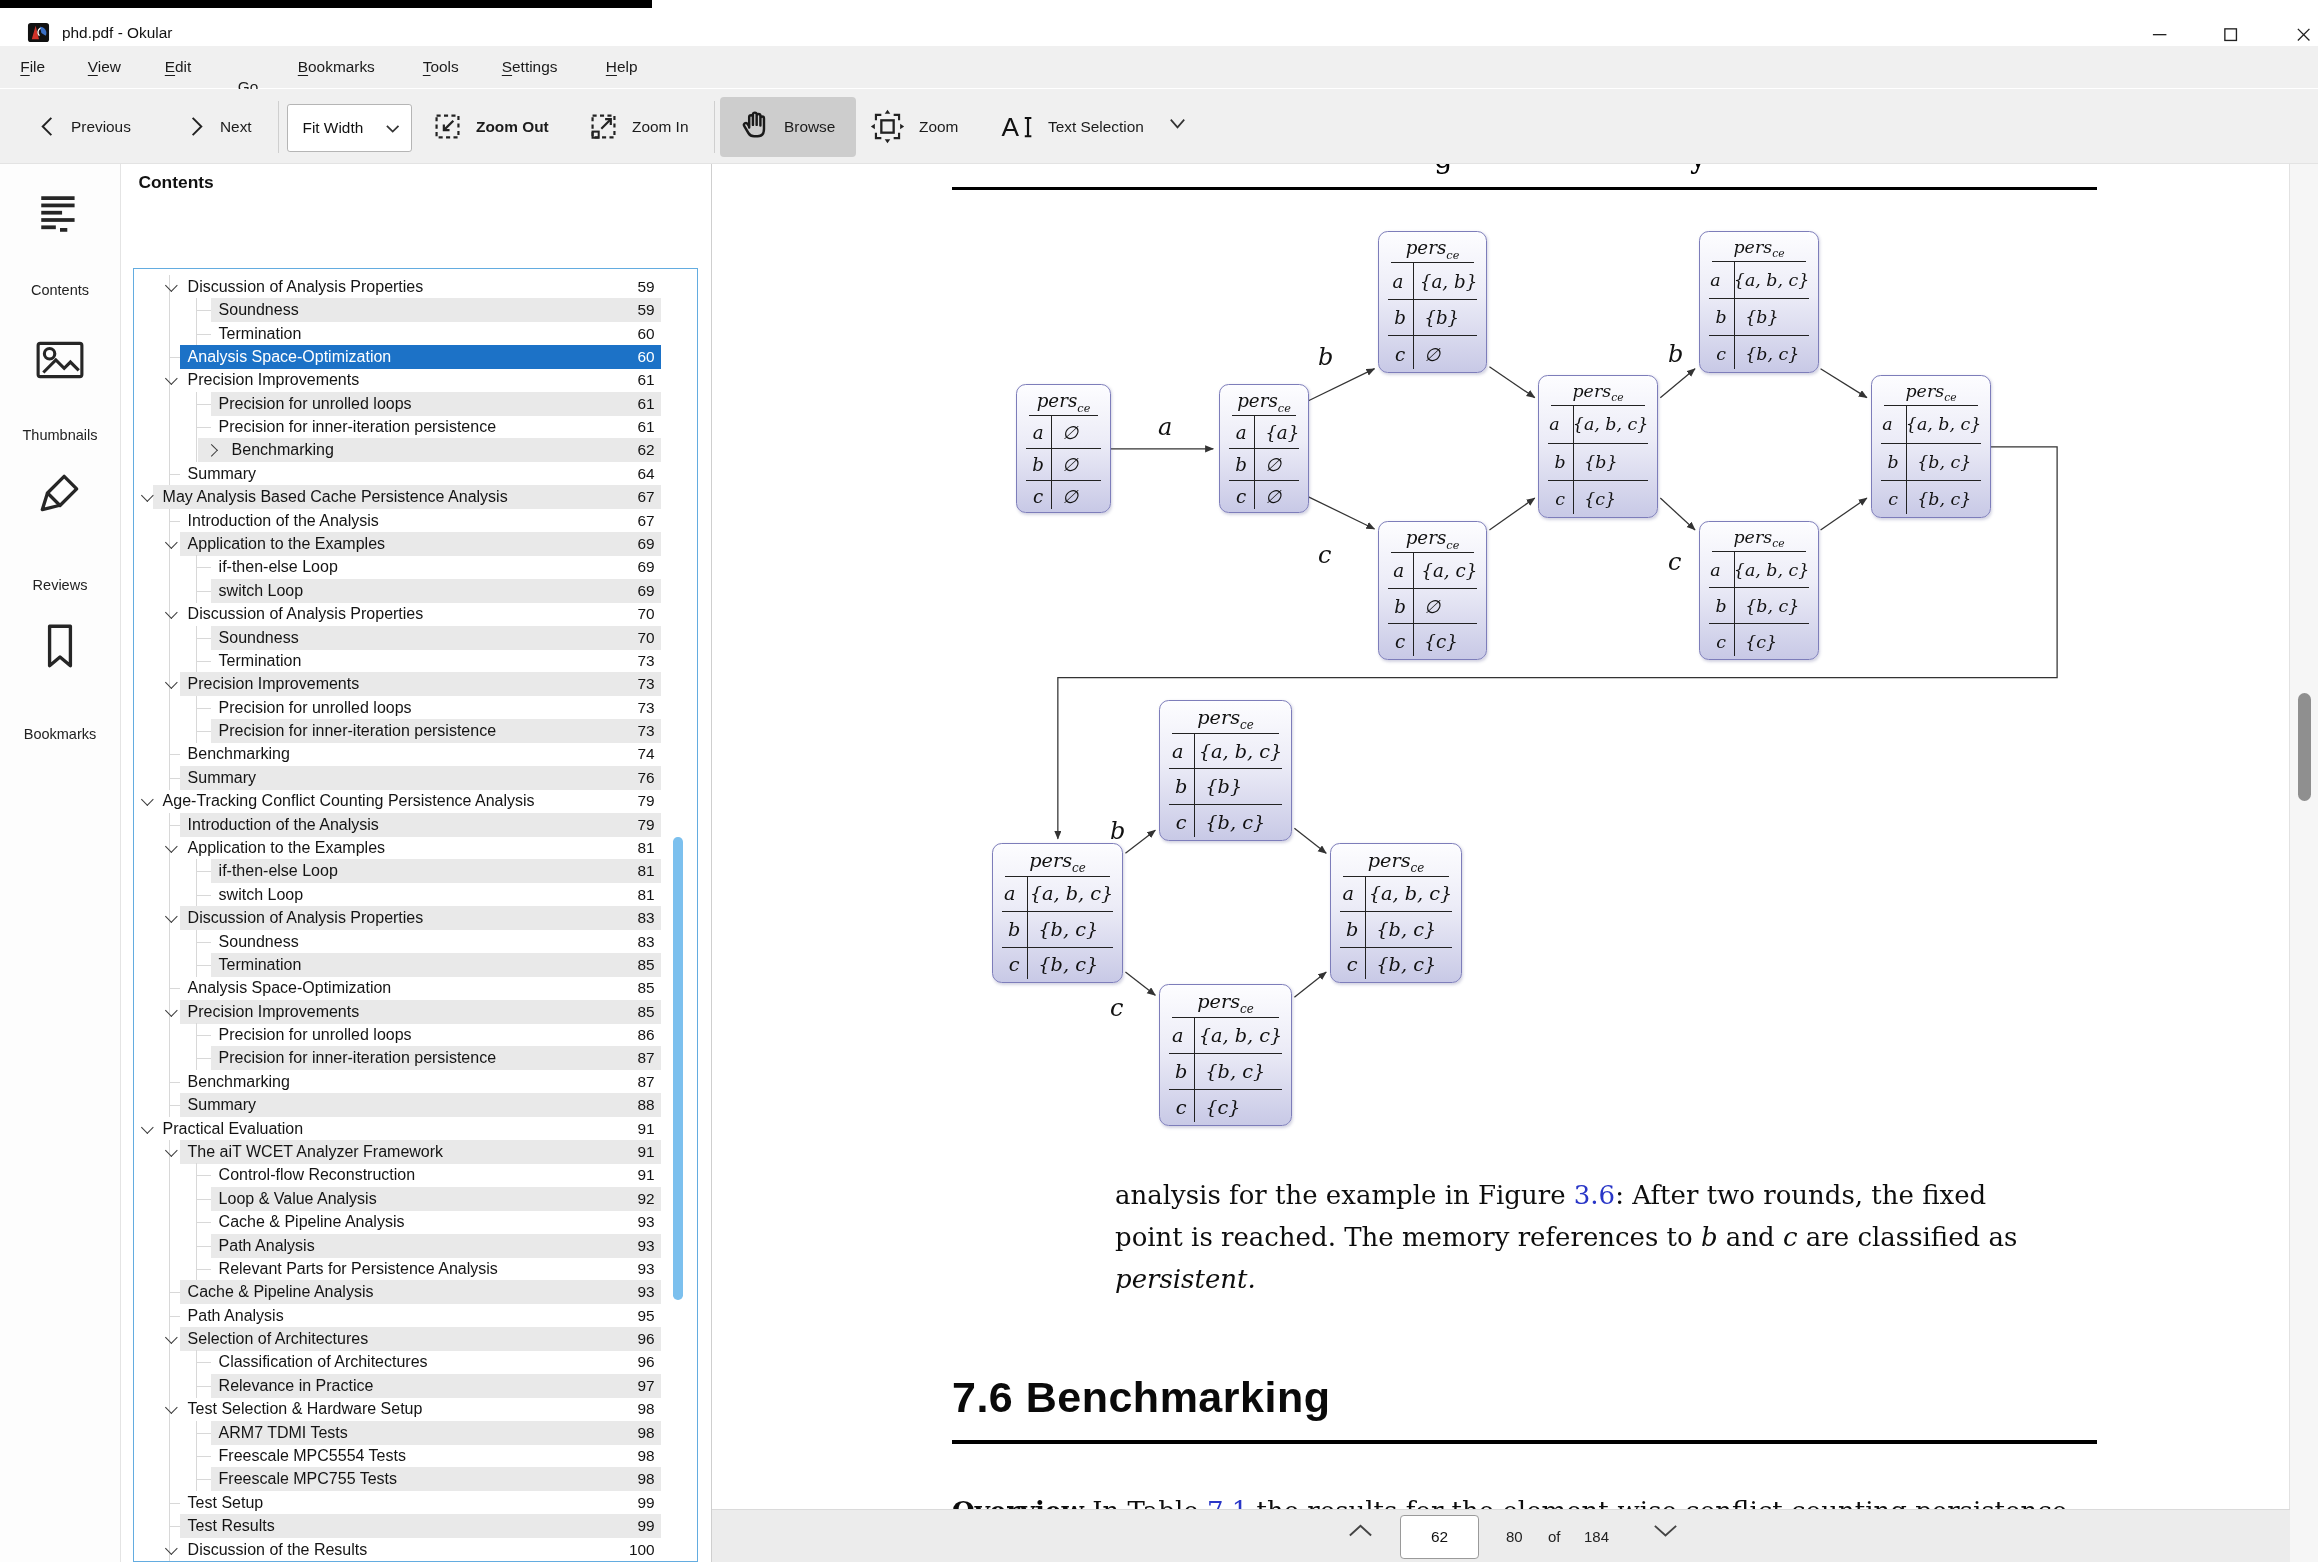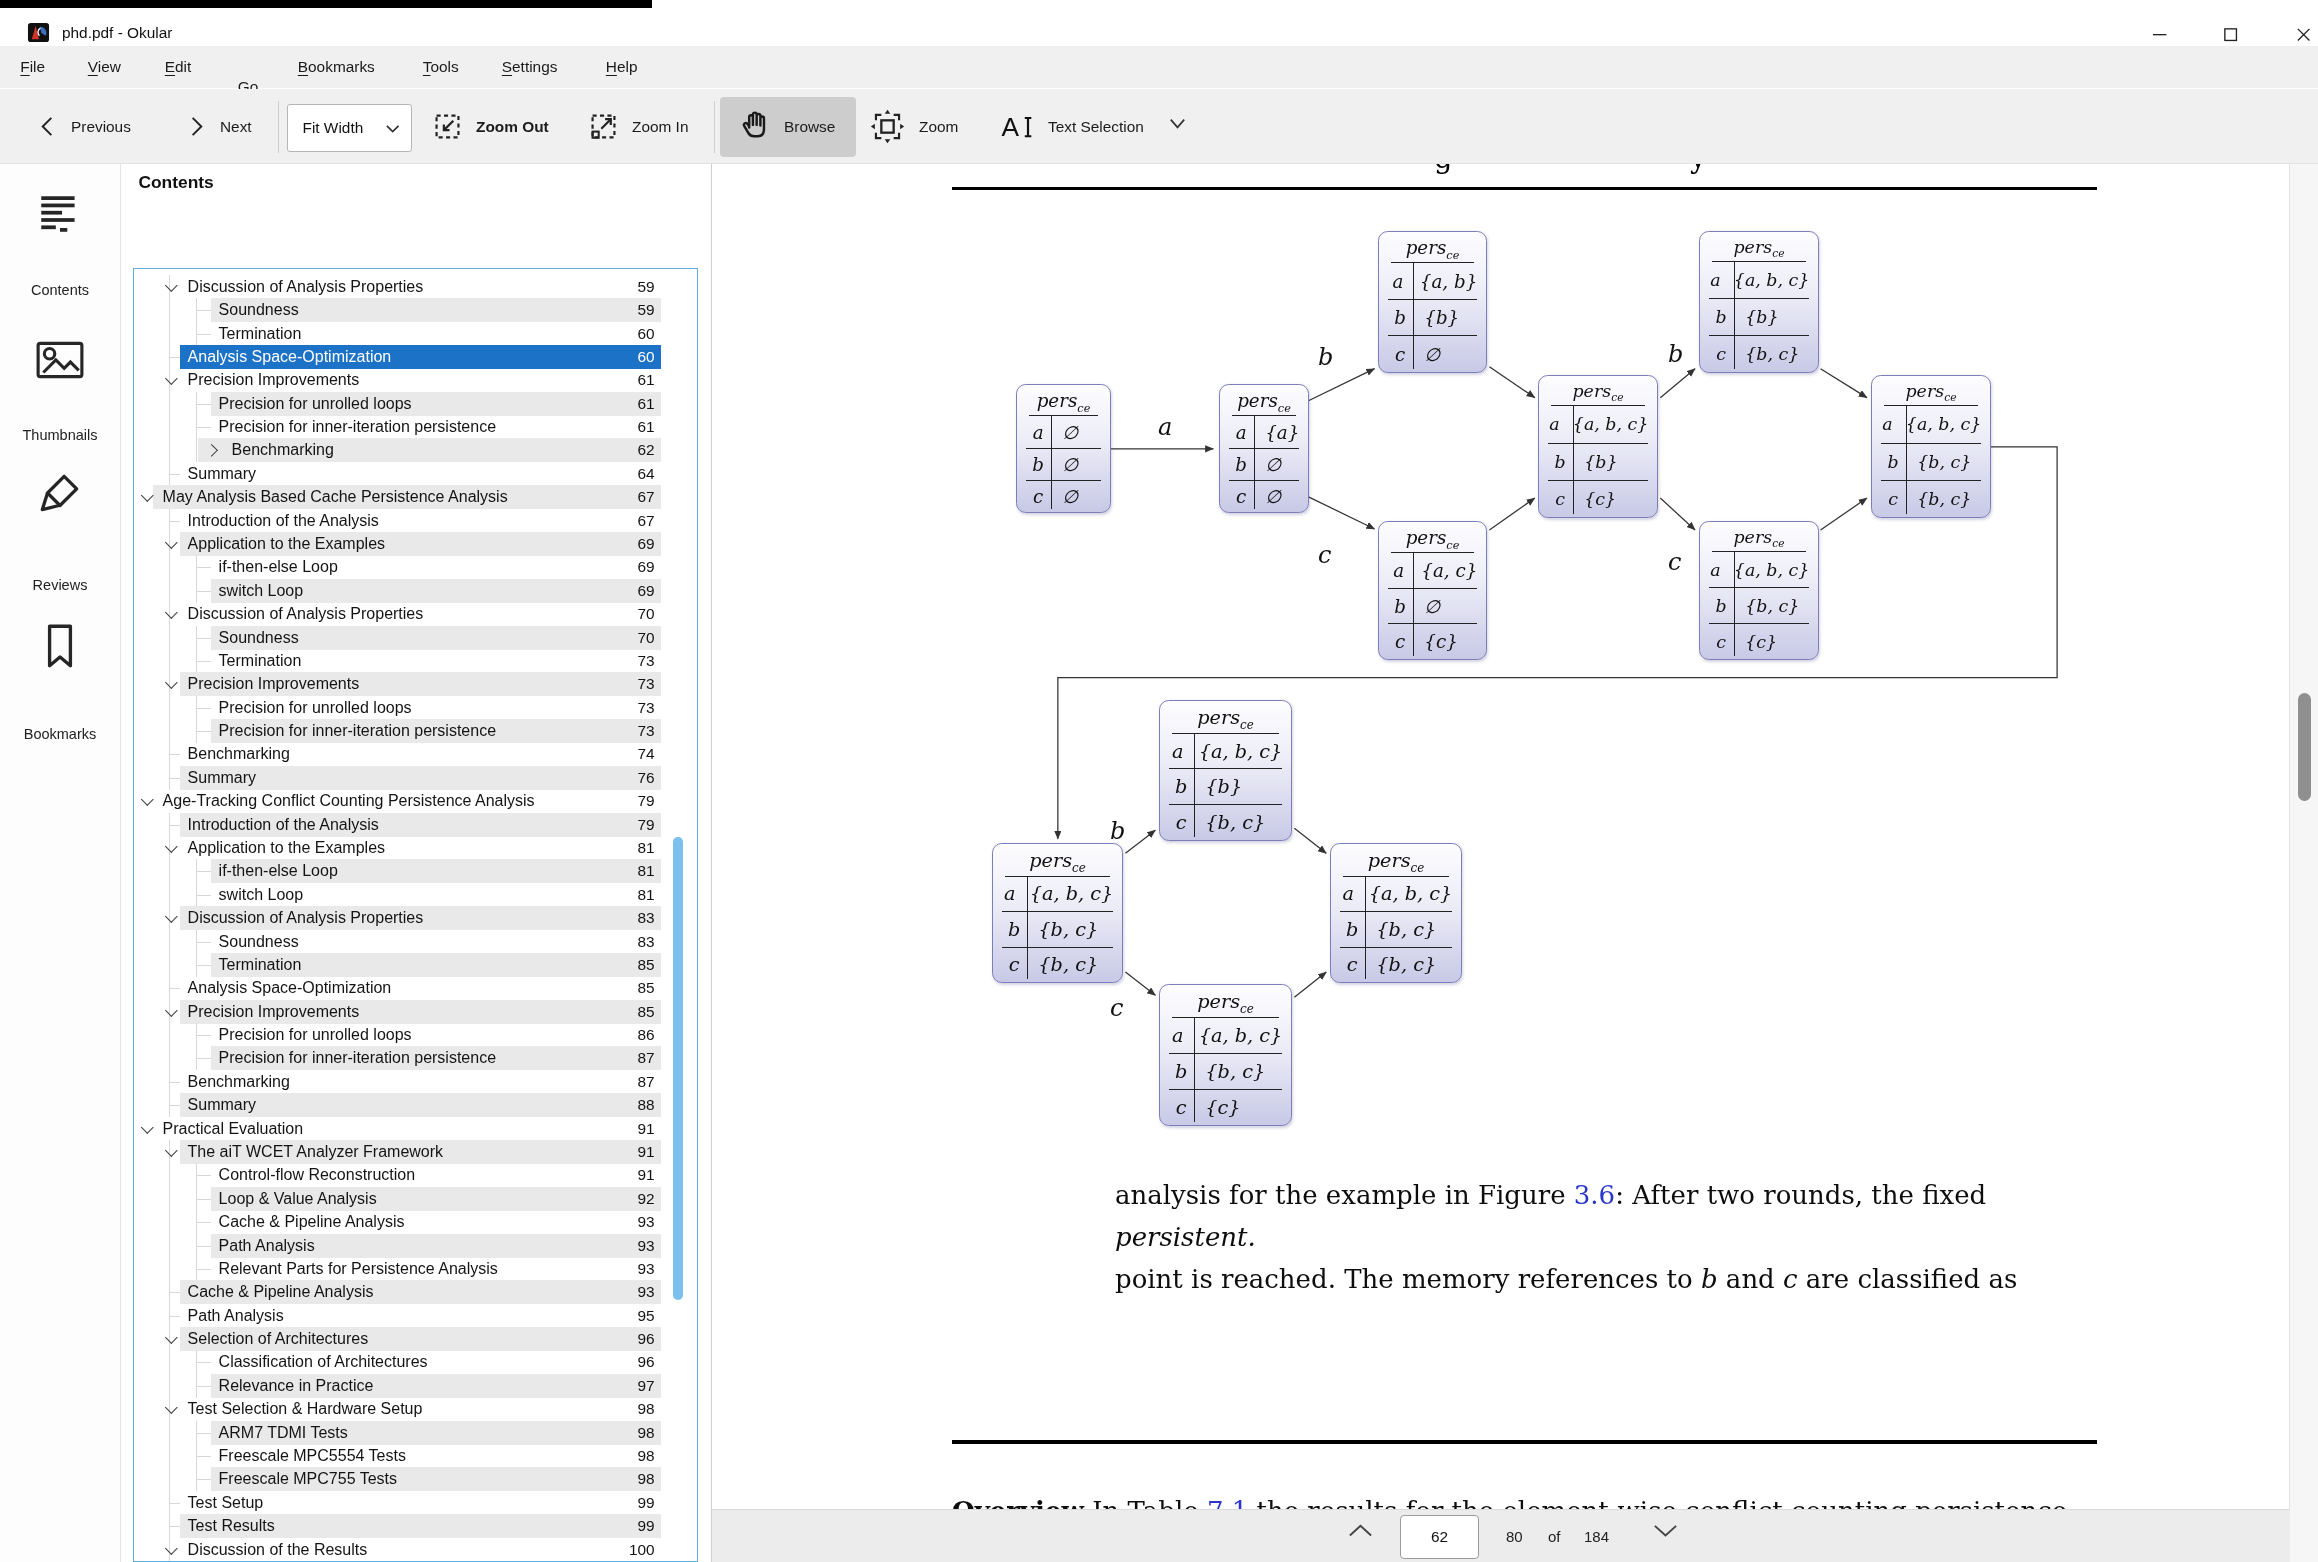--- a/index.html
+++ b/index.html
@@ -685,23 +685,24 @@
         <polyline points="1148,379 1196,346" fill="none" stroke="#333" stroke-width="1.3" marker-end="url(#ah)"></polyline>
         <polyline points="1324,293 1393,293 1393,532 358,532 358,699" fill="none" stroke="#333" stroke-width="1.3" marker-end="url(#ah)"></polyline>
         <polyline points="428,714 459,690" fill="none" stroke="#333" stroke-width="1.3" marker-end="url(#ah)"></polyline>
         <polyline points="428,837 459,861" fill="none" stroke="#333" stroke-width="1.3" marker-end="url(#ah)"></polyline>
         <polyline points="603,688 636,714" fill="none" stroke="#333" stroke-width="1.3" marker-end="url(#ah)"></polyline>
         <polyline points="603,863 636,837" fill="none" stroke="#333" stroke-width="1.3" marker-end="url(#ah)"></polyline>
       </svg>
 
     <div id="caption" class="serif">
         <div class="cap-line indent"><span>analysis for the example in Figure </span><span class="lnk">3.6</span><span>:  After two rounds, the fixed</span></div>
+        <div class="cap-line indent"><span>point is reached.  The memory references to </span><span class="it">b</span><span> and </span><span class="it">c</span><span> are classified as</span></div>
         <div class="cap-line indent"><span class="it">persistent.</span></div>
-        <div class="cap-line indent"><span>point is reached.  The memory references to </span><span class="it">b</span><span> and </span><span class="it">c</span><span> are classified as</span></div>
-      </div>
+      </div>
+    <div id="heading76">7.6 Benchmarking</div>
     <div class="hrule" style="left:240px;top:1276px;width:1145px;height:3.9px;"></div>
     <div id="partial-line" class="serif"><span class="bold">Overview</span><span>  In Table </span><span class="lnk">7.1</span><span> the results for the element-wise conflict counting persistence</span></div>
 
     <div id="pagenav">
       <div class="abs" style="left:633px;top:11.6px;width:42px;height:31px;">
         <svg width="31" height="17.4" viewBox="0 0 32 18">
             <polyline points="5,14 16,4 27,14" fill="none" stroke="#444" stroke-width="2"></polyline>
           </svg>
       </div>
       <div id="pg-box">62</div>

